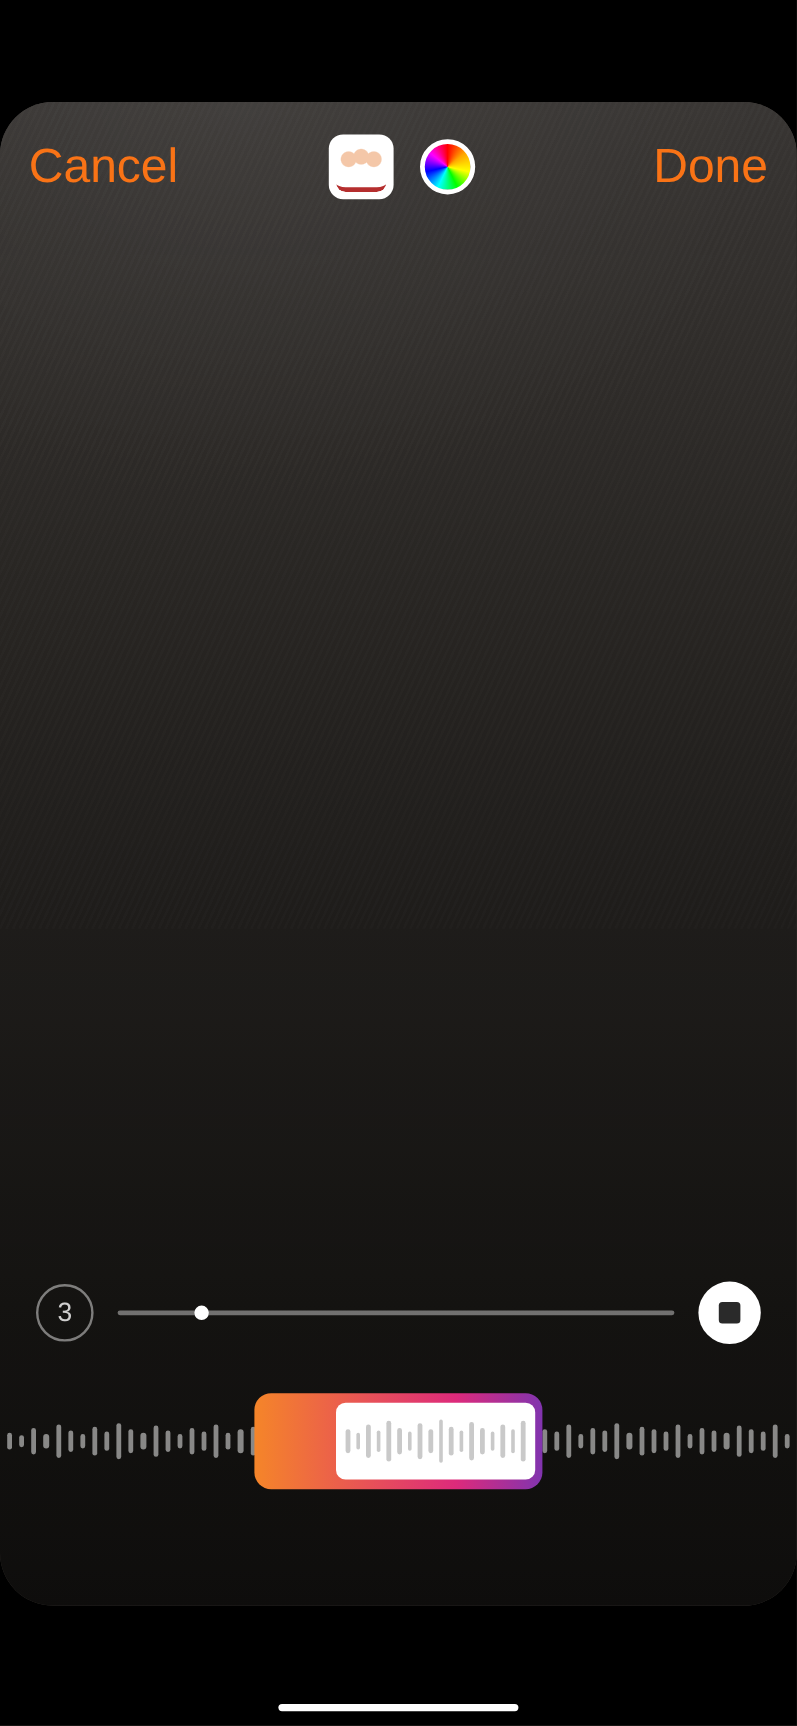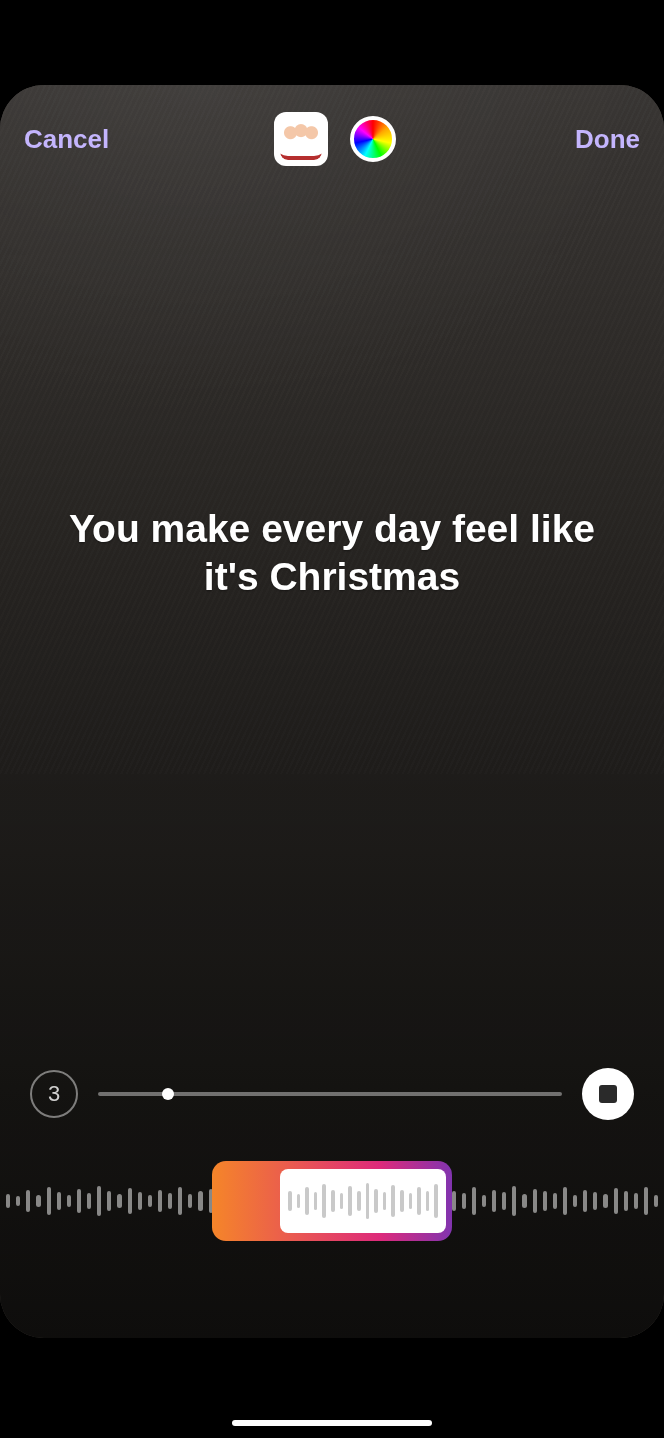--- a/index.html
+++ b/index.html
@@ -45,23 +45,23 @@
   .top-bar {
     position: absolute;
     top: 24px; left: 24px; right: 24px;
     height: 60px;
     display: flex;
     align-items: center;
     justify-content: space-between;
     z-index: 20;
   }
   .top-text-btn {
-    color: #c4b5fd;
-    font-size: 26px;
-    font-weight: 700;
+    color: #f97316;
+    font-size: 40px;
+    font-weight: 400;
     background: none; border: none;
     cursor: pointer;
   }
   .top-center {
     position: absolute;
     left: 50%;
     transform: translateX(-58px);
     display: flex;
     align-items: center;
     gap: 22px;
@@ -234,21 +234,20 @@
     <button class="top-text-btn">Cancel</button>
     <div class="top-center">
       <div class="thumb">
         <div class="thumb-inner"></div>
       </div>
       <div class="color-wheel"></div>
     </div>
     <button class="top-text-btn">Done</button>
   </div>
 
-  <div class="lyrics">You make every day feel like it's Christmas</div>
 
 
   <div class="scrubber-row">
     <div class="page-badge">3</div>
     <div class="track">
       <div class="track-knob" style="left: 15%;"></div>
     </div>
     <div class="stop-btn">
       <div class="sq"></div>
     </div>

